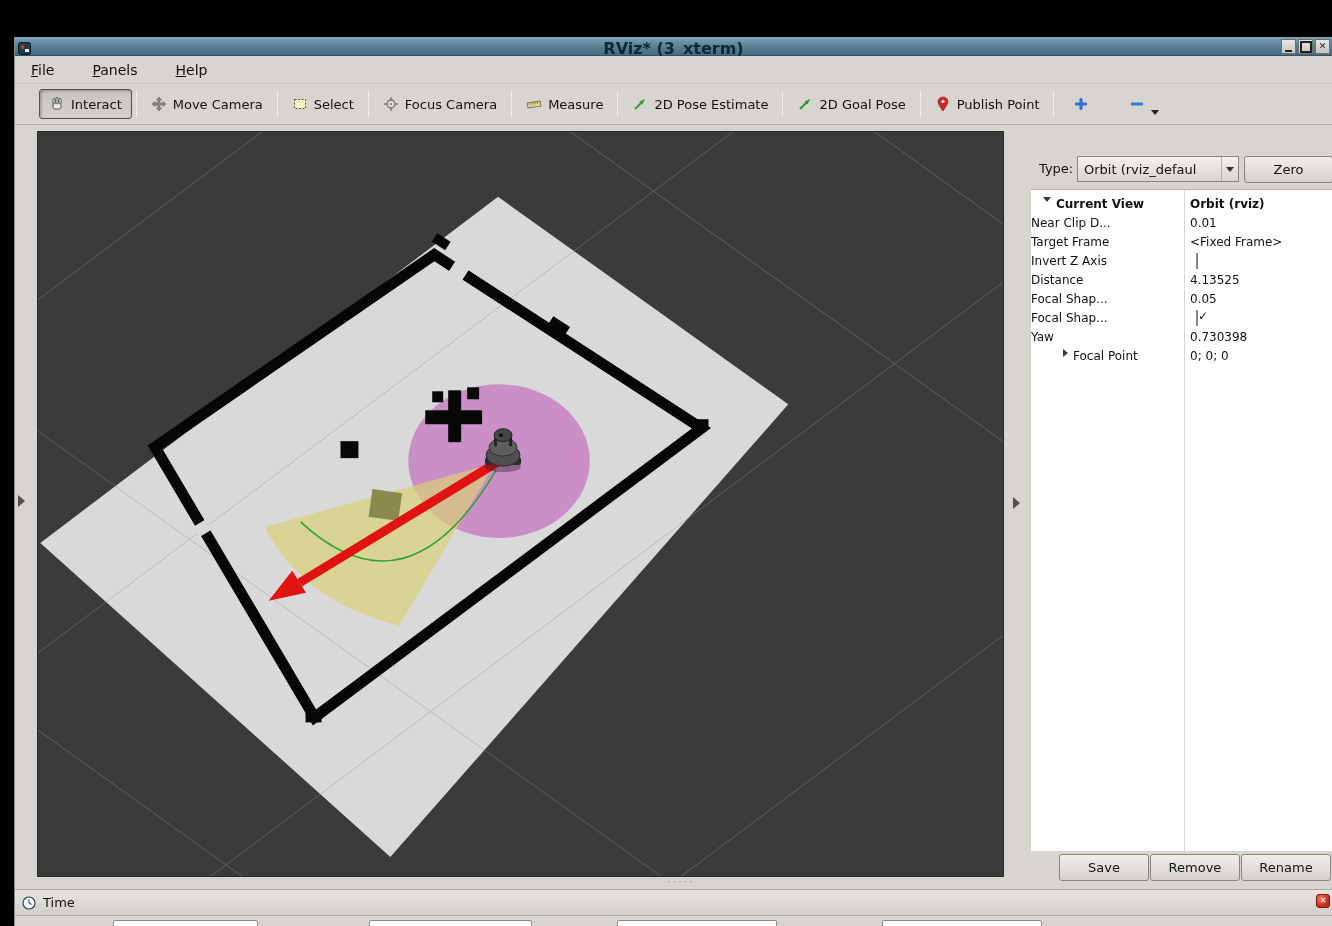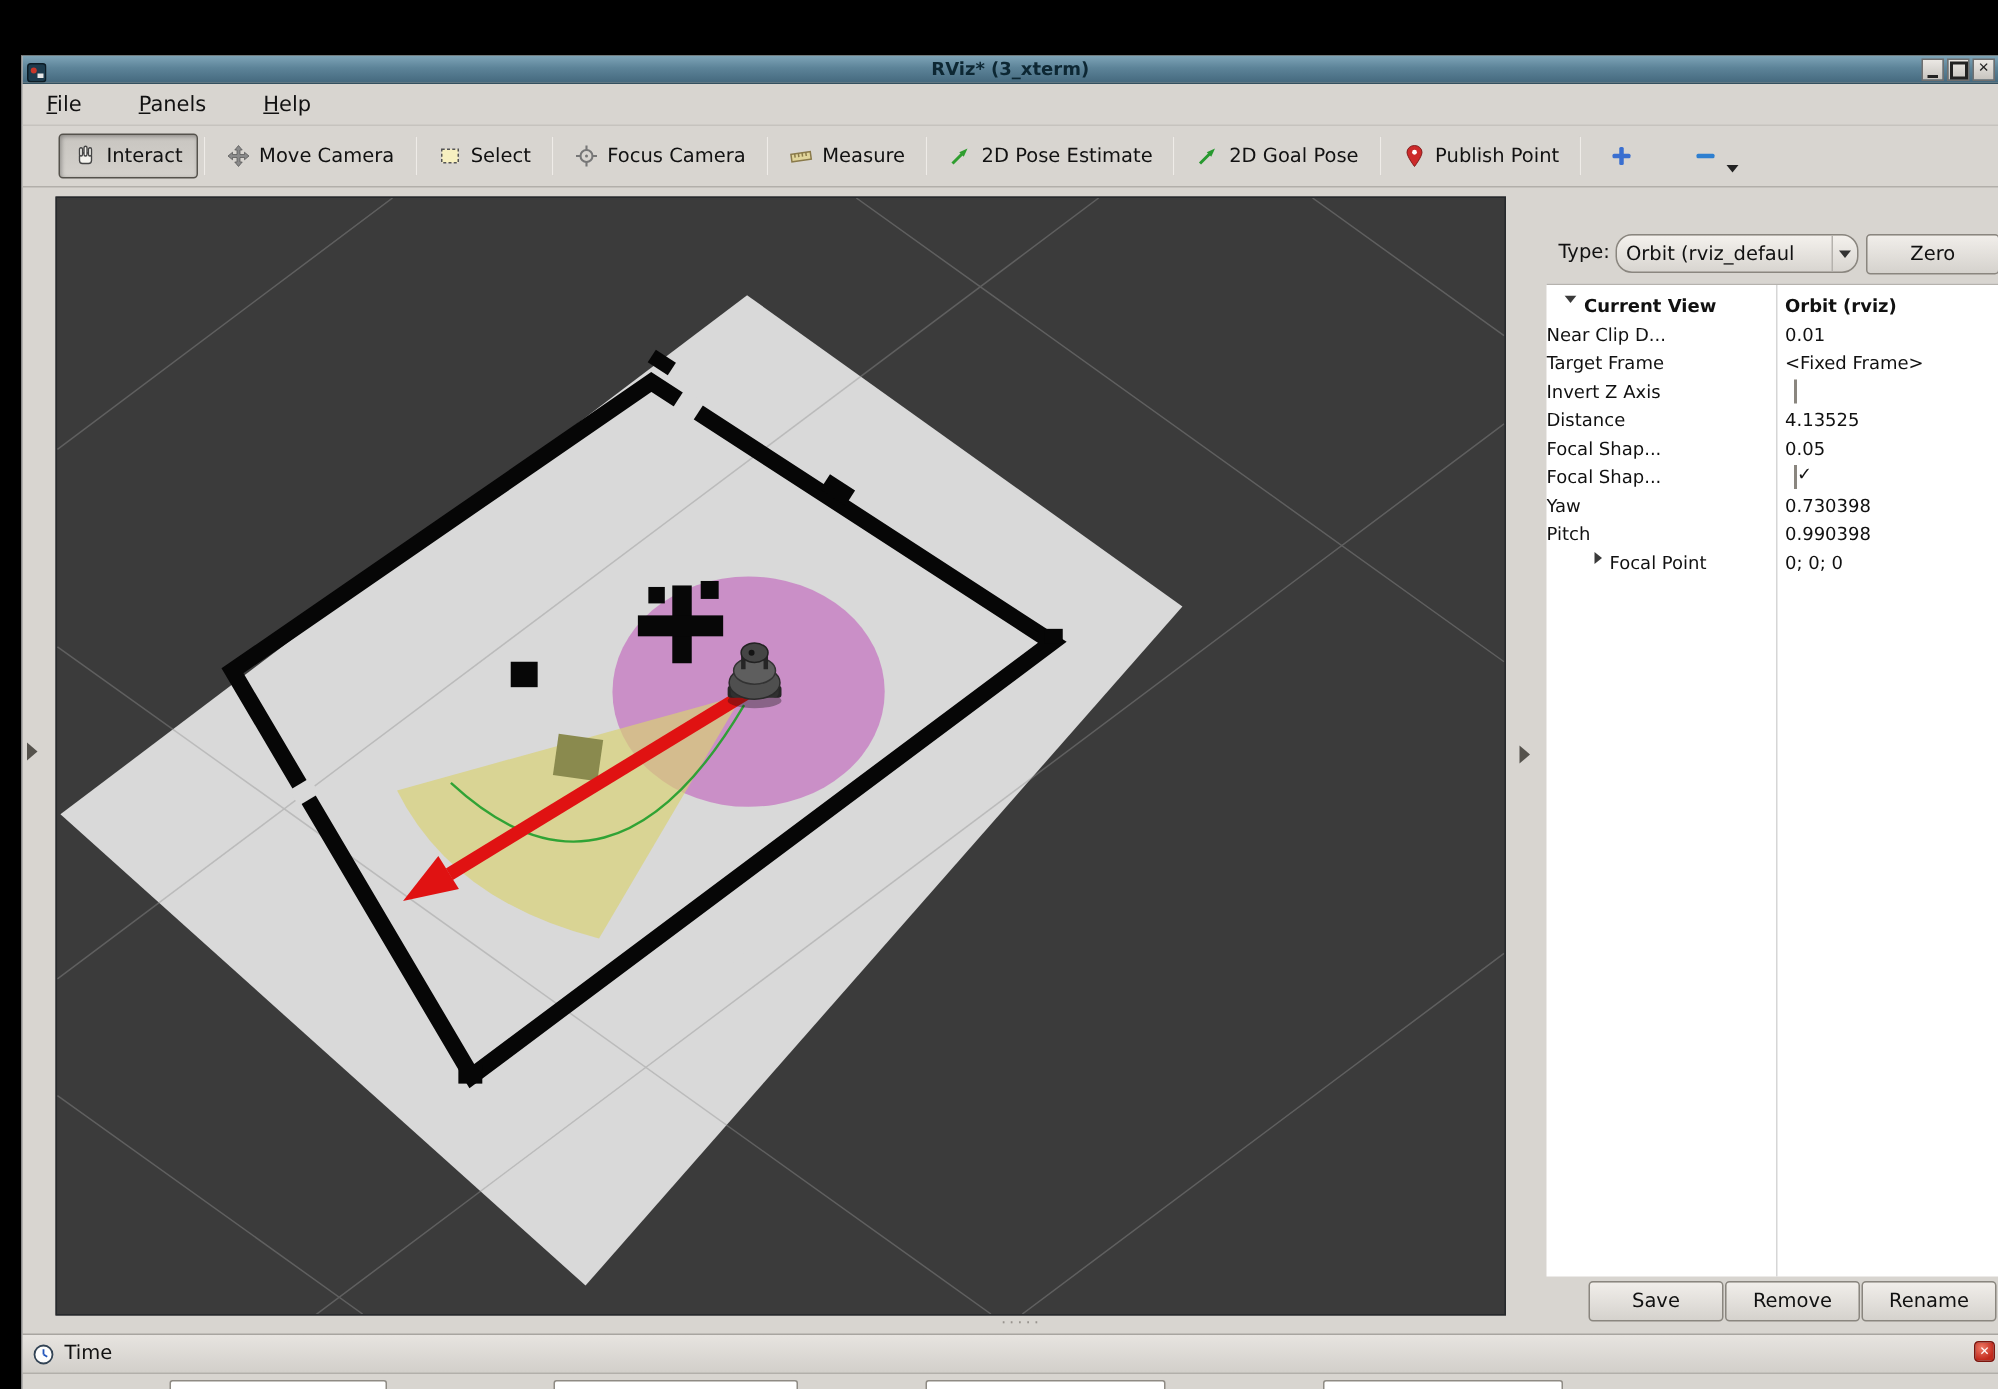--- a/index.html
+++ b/index.html
@@ -9,21 +9,21 @@
 
 
 #win{position:absolute;left:14px;top:37px;width:1318px;height:889px;
      background:#d8d5d0;overflow:hidden;border-left:1px solid #8a8a8a}
 
 
 .titlebar{position:absolute;left:0;top:0;width:100%;height:19px;
   background:linear-gradient(180deg,#7fa5b8 0%,#5d8499 45%,#45697e 100%);
   border-bottom:1px solid #33505f}
 .title-text{position:absolute;left:0;right:0;top:2px;text-align:center;
-  font-size:12px;font-weight:bold;color:#0d2733}
+  font-size:16px;font-weight:bold;color:#0d2733}
 .app-icon{position:absolute;left:3px;top:3px;width:13px;height:13px}
 .wbtns{position:absolute;right:2px;top:2px;display:flex;gap:2px}
 .wbtn{width:15px;height:15px;background:linear-gradient(#ebe8e4,#c7c4bf);
   border:1px solid #6f6f6f;display:flex;align-items:center;justify-content:center}
 .wbtn.min::after{content:"";width:7px;height:2px;background:#222;margin-top:8px}
 .wbtn.max::after{content:"";width:8px;height:8px;border:2px solid #222}
 .wbtn.close::after{content:"✕";font-size:9px;font-weight:bold;color:#222;line-height:1}
 
 
 .menubar{position:absolute;top:19px;left:0;width:100%;height:27px;background:#d8d5d0;
@@ -61,21 +61,21 @@
 #views{position:absolute;left:1016px;top:91px;width:302px;height:756px;background:#d8d5d0}
 .pheader{height:23px;background:linear-gradient(#ece9e5,#cfccc7);border:1px solid #a5a29c;
   display:flex;align-items:center;gap:5px;padding:0 5px;font-size:13px;position:relative}
 .panel-close{position:absolute;right:3px;top:4px;width:14px;height:14px;border-radius:3px;
   background:radial-gradient(circle at 35% 30%,#ef7a66,#c22a1d 70%);
   border:1px solid #7c150d;display:flex;align-items:center;justify-content:center}
 .panel-close::after{content:"✕";color:#fff;font-size:8px;font-weight:bold;line-height:1}
 .typerow{position:absolute;top:26px;left:0;width:100%;height:30px;font-size:13px}
 .typerow .tlabel{position:absolute;left:8px;top:7px}
 .combo{position:absolute;left:46px;top:2px;width:162px;height:26px;
-  background:linear-gradient(#f4f1ed,#d8d5d0);border:1px solid #8a867f;border-radius:11px;
+  background:linear-gradient(#f4f1ed,#d8d5d0);border:1px solid #8a867f;border-radius:0;
   display:flex;align-items:center;padding:0 22px 0 6px;font-size:13px;overflow:hidden;white-space:nowrap}
 .combo .arrowbox{position:absolute;right:0;top:0;bottom:0;width:17px;
   border-left:1px solid #b5b2ad;display:flex;align-items:center;justify-content:center}
 .caret-down{width:0;height:0;border-left:4px solid transparent;border-right:4px solid transparent;
   border-top:5px solid #333}
 .btn{height:27px;background:linear-gradient(#f1eeea,#d5d2cd);border:1px solid #8a867f;
   border-radius:3px;font-size:13px;display:flex;align-items:center;justify-content:center;padding:0 10px}
 .zero{position:absolute;left:213px;top:2px;width:89px}
 .pgrid{position:absolute;top:61px;left:0;width:302px;height:662px;background:#fff;
   border-top:1px solid #b5b2ad;padding-top:4px}
@@ -353,26 +353,20 @@
           </div>
         <div class="pval"><span class="cb checked"></span></div>
       </div>
       <div class="prow">
         <div class="pname lvl1">
             <span>Yaw</span>
           </div>
         <div class="pval">0.730398</div>
       </div>
       <div class="prow">
-        <div class="pname lvl1">
-            <span>Pitch</span>
-          </div>
-        <div class="pval">0.990398</div>
-      </div>
-      <div class="prow">
         <div class="pname lvl1e">
             <span class="exp right"></span>
           <span>Focal Point</span>
           </div>
         <div class="pval">0; 0; 0</div>
       </div>
     </div>
     <div class="pbtns">
       <div class="btn">Save</div>
       <div class="btn">Remove</div>

